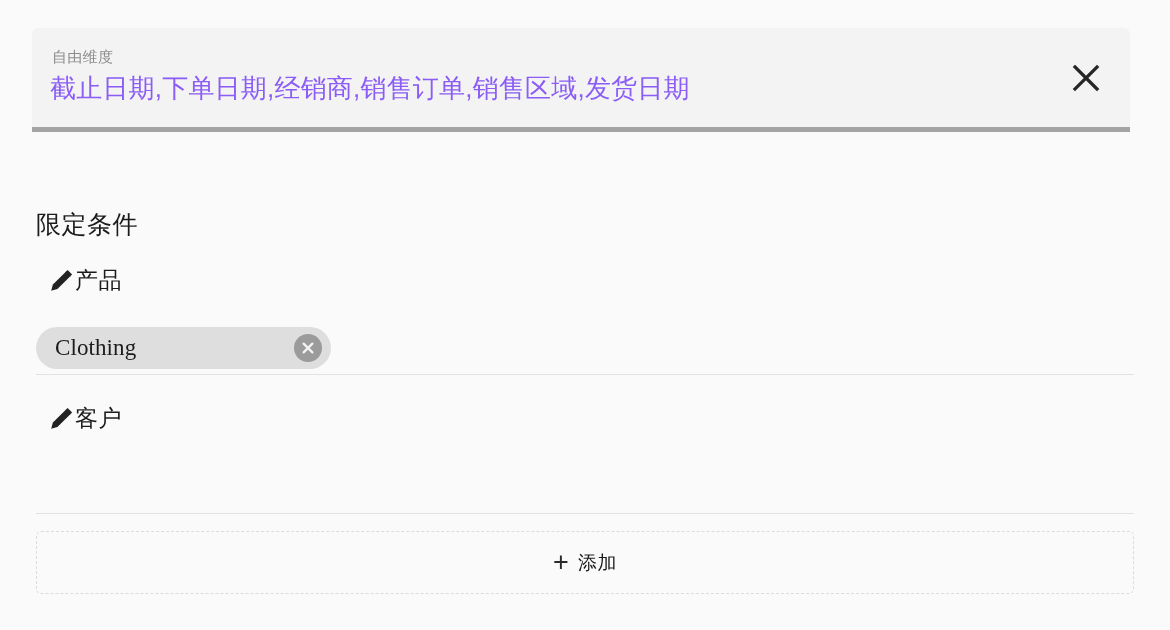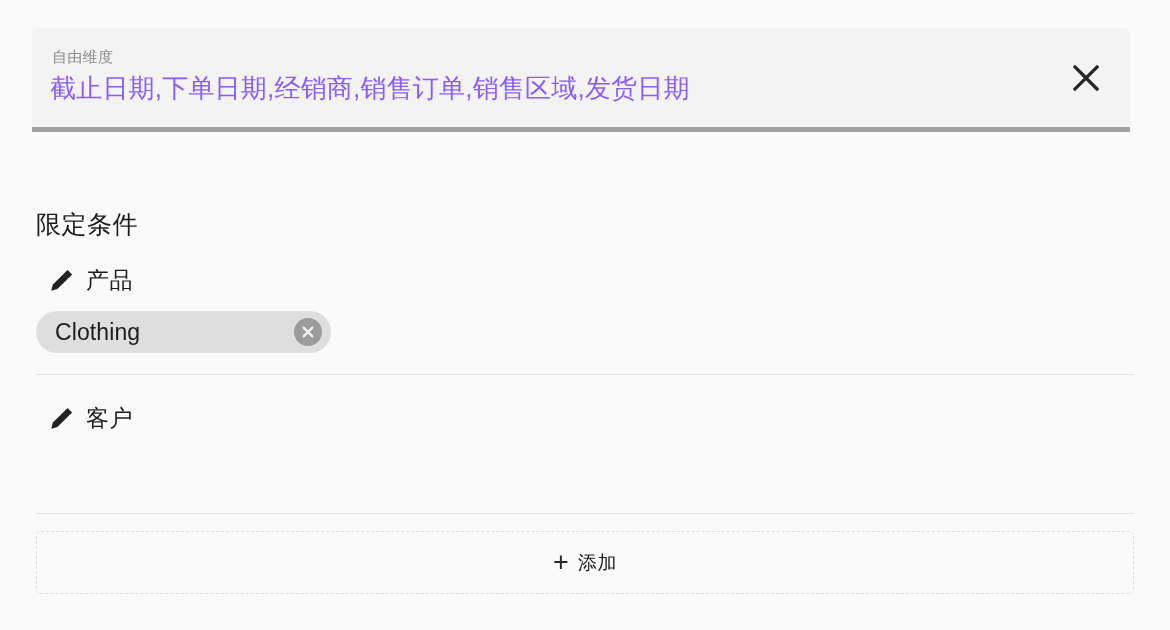--- a/index.html
+++ b/index.html
@@ -81,44 +81,44 @@
     left: 36px;
     width: 1098px;
   }
   .cond-group.g0 { top: 263px; }
   .cond-group.g1 { top: 401px; }
 
   .cond-head {
     display: flex;
     align-items: center;
     height: 34px;
-    gap: 11px;
     cursor: pointer;
     width: max-content;
   }
   .pencil-icon {
     width: 26px;
     height: 26px;
     display: block;
     flex: none;
     margin-left: 13px;
   }
   .pencil-icon svg { display: block; }
   .cond-name {
     font-size: 23px;
     line-height: 30px;
     color: #1b1b1b;
     letter-spacing: 0.5px;
     white-space: nowrap;
   }
 
   .chip-row {
-    margin-top: 14px;
-    display: flex;
-    align-items: center;
+    margin-top: 30px;
+    display: flex;
+    align-items: center;
+    font-family: Liberation Serif, serif;
   }
   .chip {
     display: inline-flex;
     align-items: center;
     justify-content: space-between;
     height: 42px;
     background: #dedede;
     border-radius: 21px;
     padding: 0 9px 0 19px;
     box-sizing: border-box;

